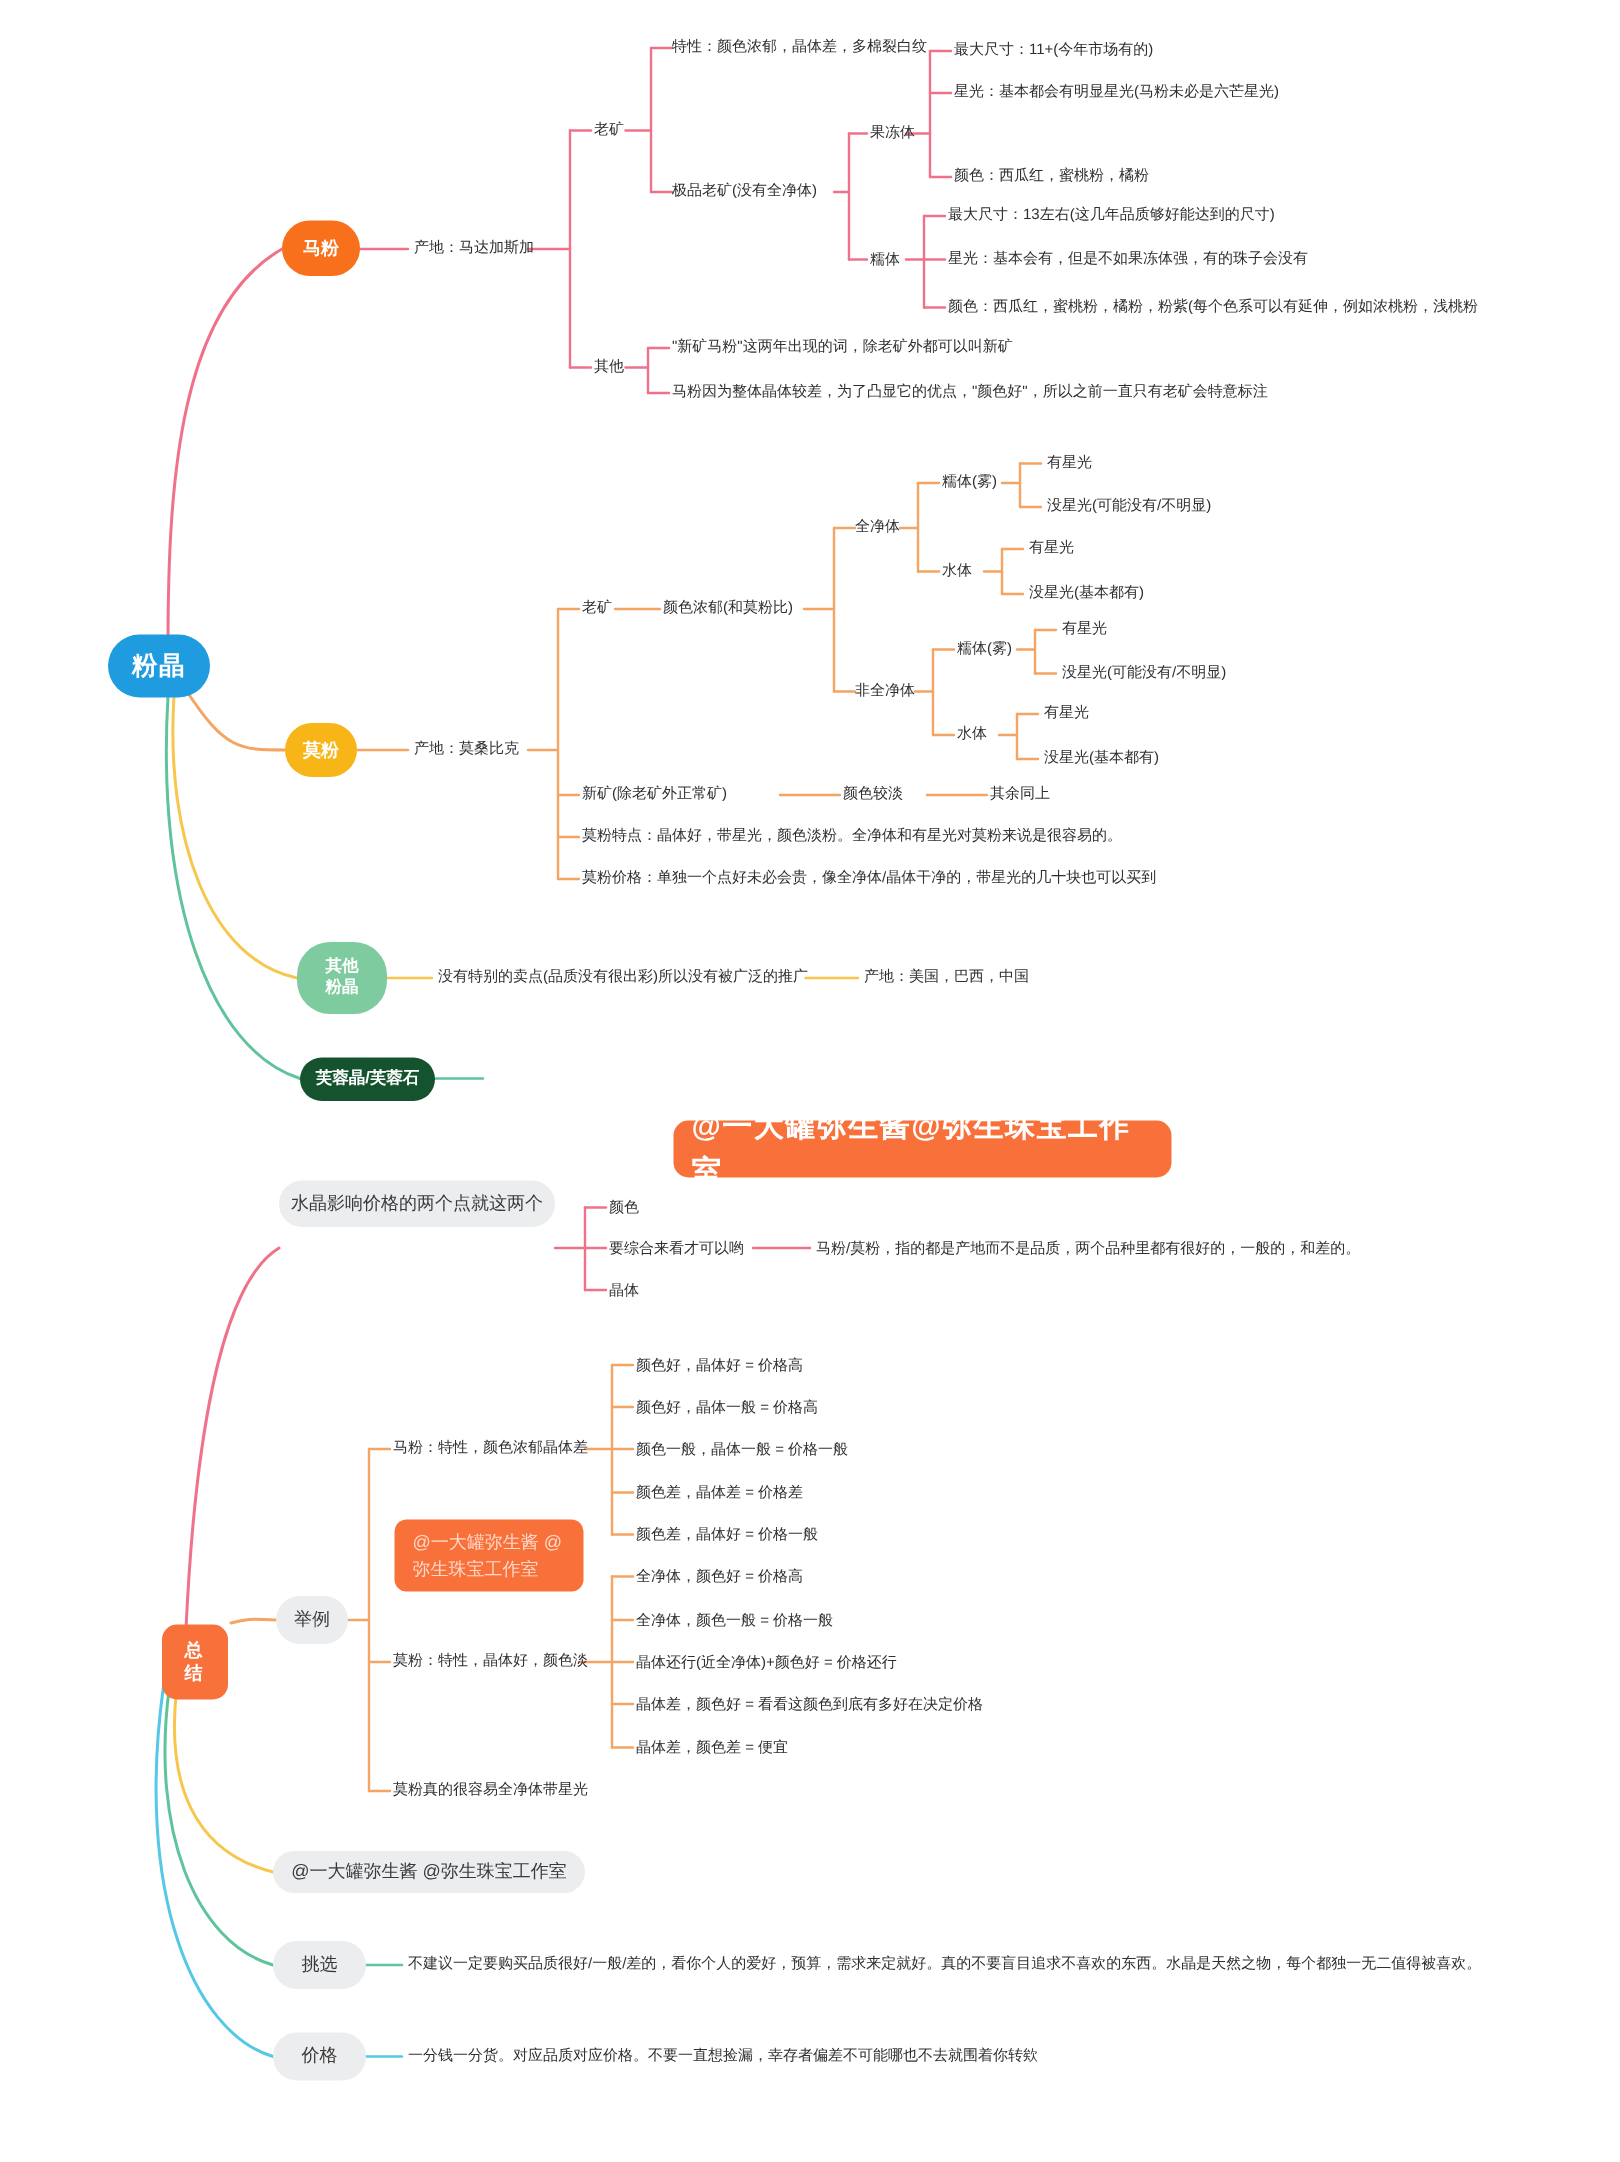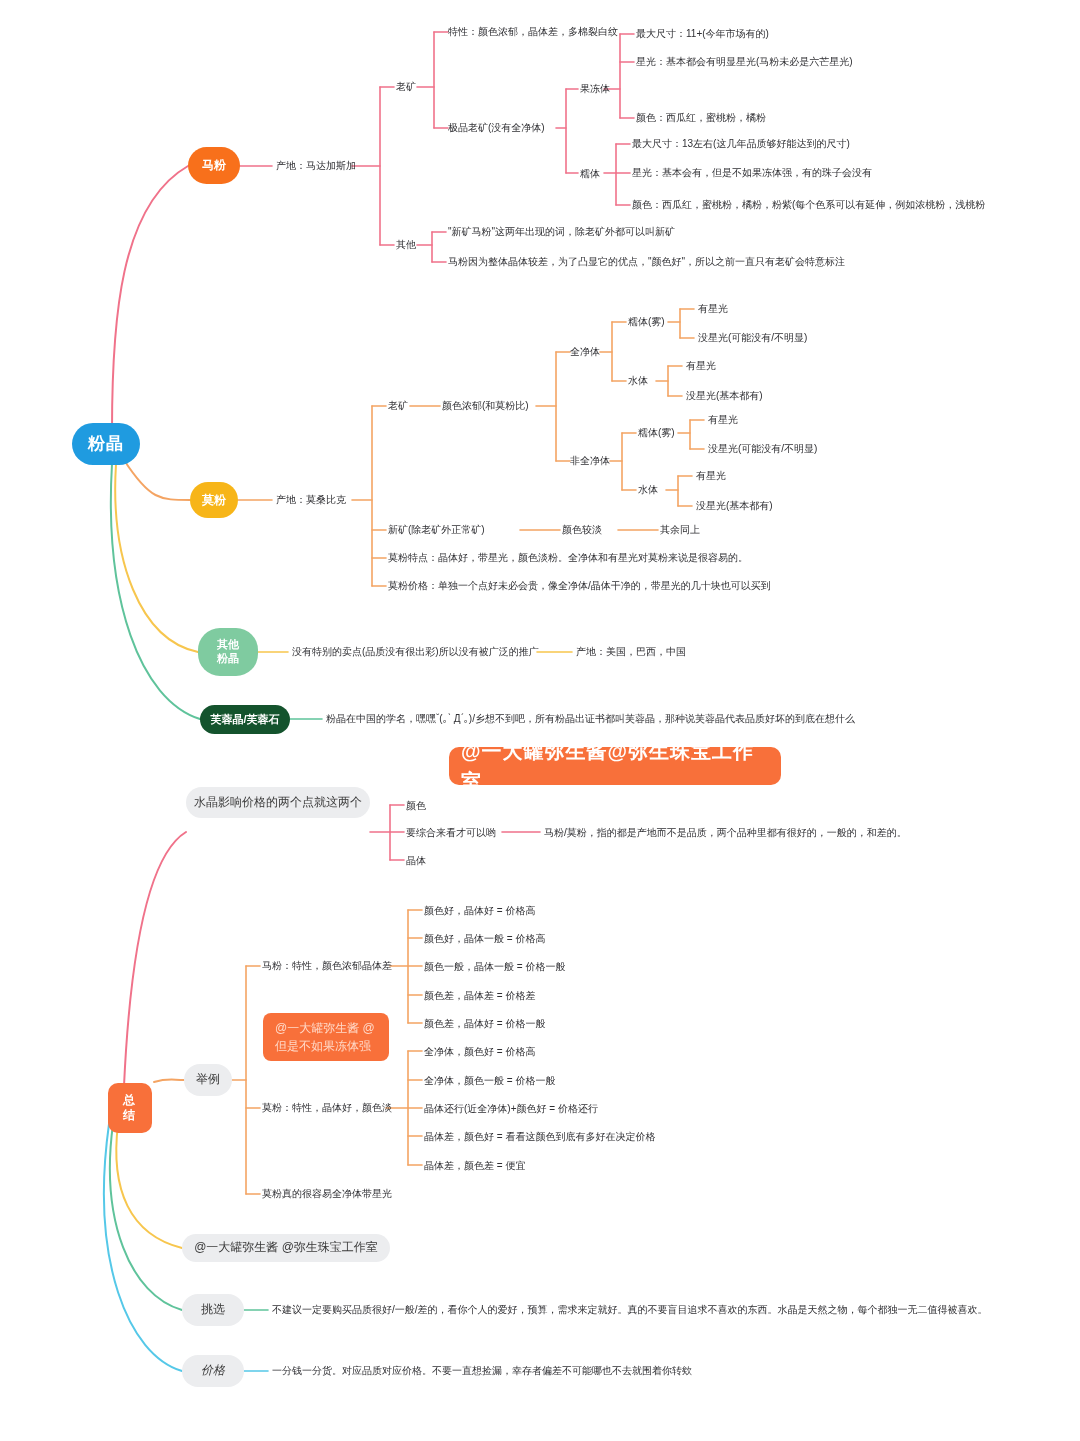--- a/index.html
+++ b/index.html
@@ -251,21 +251,20 @@
   <div class="lbl" style="left:660px;top:524px;">其余同上</div>
   <div class="lbl" style="left:388px;top:552px;">莫粉特点：晶体好，带星光，颜色淡粉。全净体和有星光对莫粉来说是很容易的。</div>
   <div class="lbl" style="left:388px;top:580px;">莫粉价格：单独一个点好未必会贵，像全净体/晶体干净的，带星光的几十块也可以买到</div>
 
   <div class="pill green" style="left:198px;top:628px;width:60px;height:48px;">其他
 粉晶</div>
   <div class="lbl" style="left:292px;top:646px;">没有特别的卖点(品质没有很出彩)所以没有被广泛的推广</div>
   <div class="lbl" style="left:576px;top:646px;">产地：美国，巴西，中国</div>
 
   <div class="pill blue" style="left:200px;top:705px;width:90px;height:29px;">芙蓉晶/芙蓉石</div>
-  <div class="lbl" style="left:326px;top:713px;">粉晶在中国的学名，嘿嘿ˇ(｡ˋ Дˊ｡)/乡想不到吧，所有粉晶出证书都叫芙蓉晶，那种说芙蓉晶代表品质好坏的到底在想什么</div>
 
   <div class="wm big" style="left:449px;top:747px;width:332px;height:38px;">@一大罐弥生酱@弥生珠宝工作室</div>
 
   <div class="grey" style="left:186px;top:787px;width:184px;height:31px;">水晶影响价格的两个点就这两个</div>
   <div class="lbl" style="left:406px;top:800px;">颜色</div>
   <div class="lbl" style="left:406px;top:827px;">要综合来看才可以哟</div>
   <div class="lbl" style="left:406px;top:855px;">晶体</div>
   <div class="lbl" style="left:544px;top:827px;">马粉/莫粉，指的都是产地而不是品质，两个品种里都有很好的，一般的，和差的。</div>
 
   <div class="pill summary" style="left:108px;top:1083px;width:44px;height:50px;">总
@@ -274,32 +273,32 @@
   <div class="grey" style="left:184px;top:1064px;width:48px;height:32px;">举例</div>
 
   <div class="lbl" style="left:262px;top:960px;">马粉：特性，颜色浓郁晶体差</div>
   <div class="lbl" style="left:424px;top:905px;">颜色好，晶体好 = 价格高</div>
   <div class="lbl" style="left:424px;top:933px;">颜色好，晶体一般 = 价格高</div>
   <div class="lbl" style="left:424px;top:961px;">颜色一般，晶体一般 = 价格一般</div>
   <div class="lbl" style="left:424px;top:990px;">颜色差，晶体差 = 价格差</div>
   <div class="lbl" style="left:424px;top:1018px;">颜色差，晶体好 = 价格一般</div>
 
   <div class="wm" style="left:263px;top:1013px;width:126px;height:48px;">@一大罐弥生酱 @
-但是不如果冻体强</div>
+弥生珠宝工作室</div>
 
   <div class="lbl" style="left:262px;top:1102px;">莫粉：特性，晶体好，颜色淡</div>
   <div class="lbl" style="left:424px;top:1046px;">全净体，颜色好 = 价格高</div>
   <div class="lbl" style="left:424px;top:1075px;">全净体，颜色一般 = 价格一般</div>
   <div class="lbl" style="left:424px;top:1103px;">晶体还行(近全净体)+颜色好 = 价格还行</div>
   <div class="lbl" style="left:424px;top:1131px;">晶体差，颜色好 = 看看这颜色到底有多好在决定价格</div>
   <div class="lbl" style="left:424px;top:1160px;">晶体差，颜色差 = 便宜</div>
 
   <div class="lbl" style="left:262px;top:1188px;">莫粉真的很容易全净体带星光</div>
 
   <div class="grey" style="left:182px;top:1234px;width:208px;height:28px;">@一大罐弥生酱 @弥生珠宝工作室</div>
 
   <div class="grey" style="left:182px;top:1294px;width:62px;height:32px;">挑选</div>
   <div class="lbl" style="left:272px;top:1304px;">不建议一定要购买品质很好/一般/差的，看你个人的爱好，预算，需求来定就好。真的不要盲目追求不喜欢的东西。水晶是天然之物，每个都独一无二值得被喜欢。</div>
 
-  <div class="grey" style="left:182px;top:1355px;width:62px;height:32px;font-style:italic;">价格</div>
+  <div class="grey" style="left:182px;top:1355px;width:62px;height:32px;">价格</div>
   <div class="lbl" style="left:272px;top:1365px;">一分钱一分货。对应品质对应价格。不要一直想捡漏，幸存者偏差不可能哪也不去就围着你转欸</div>
 
 </div>
 
 </body></html>

